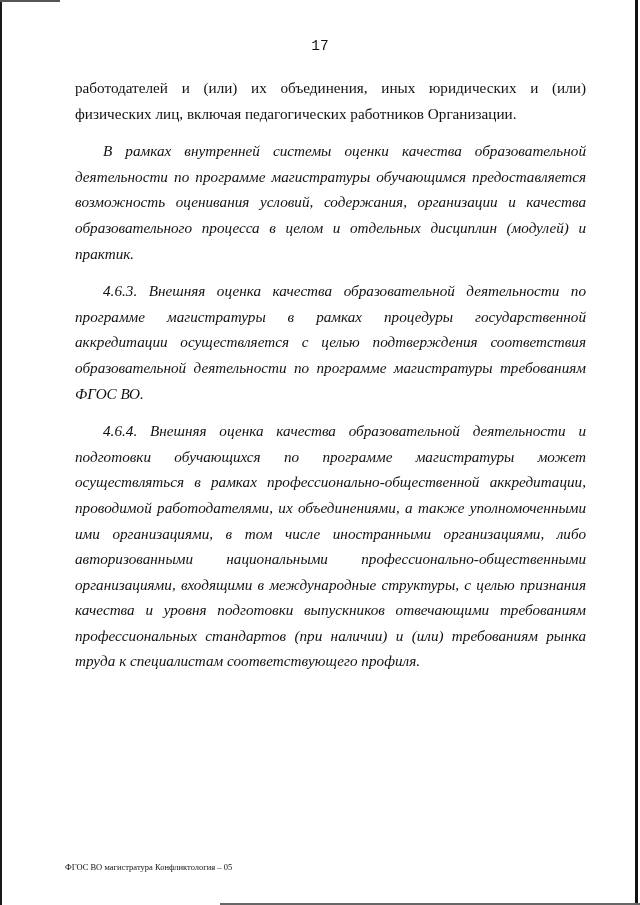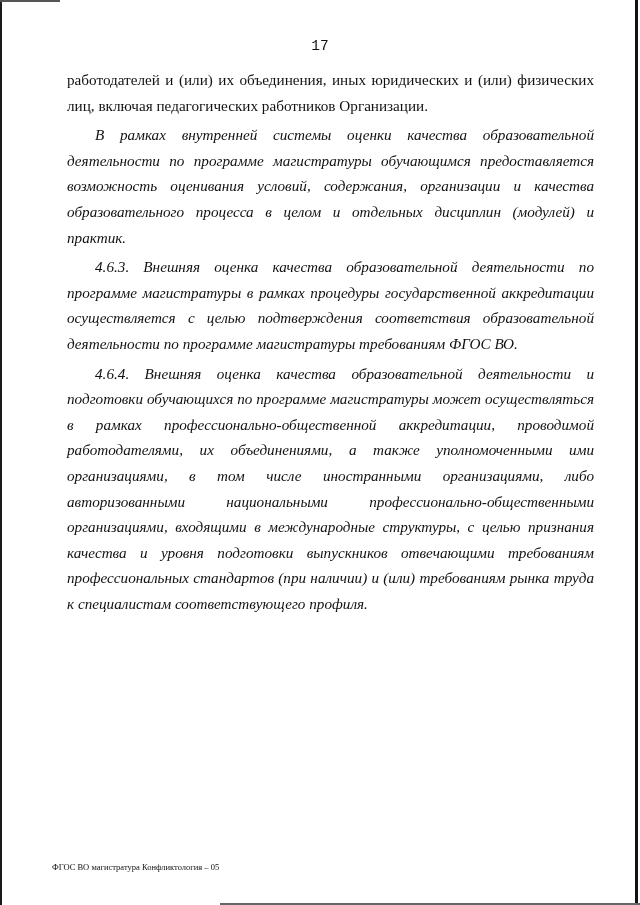--- a/index.html
+++ b/index.html
@@ -3,24 +3,24 @@
 <meta charset="utf-8">
 <style>
   html, body { margin:0; padding:0; background:#ffffff; }
   body { width:640px; height:905px; position:relative; overflow:hidden; font-family:"Liberation Serif","DejaVu Serif",serif; color:#111; }
   .border-left { position:absolute; left:0; top:0; width:2px; height:905px; background:#1a1a1a; }
   .border-right { position:absolute; right:2px; top:0; width:3px; height:905px; background:#111; }
   .border-top { position:absolute; left:0; top:0; width:60px; height:2px; background:#555; }
   .border-bottom { position:absolute; right:0; bottom:0; width:420px; height:2px; background:#666; }
   .page-number { position:absolute; top:38px; left:0; width:640px; text-align:center; font-size:14.5px;font-family:Liberation Mono, monospace; }
   .content { position:absolute; left:63px; top:63px; width:535px; font-size:15.2px; line-height:25.6px; }
-  .content p { margin:4px; text-align:justify; text-align-last:left; }
+  .content p { margin:12px; text-align:justify; text-align-last:left; }
   .indent { text-indent:28px;font-style:italic; }
   .p1 { margin-bottom:0; }
-  .footer { position:absolute; left:52px; top:862px; font-size:8.5px; color:#111; }
+  .footer { position:absolute; left:65px; top:862px; font-size:8.5px; color:#111; }
 </style>
 </head>
 <body>
 
 <div class="border-left"></div>
 <div class="border-right"></div>
 <div class="border-top"></div>
 <div class="border-bottom"></div>
 
 <div class="page-number">17</div>

